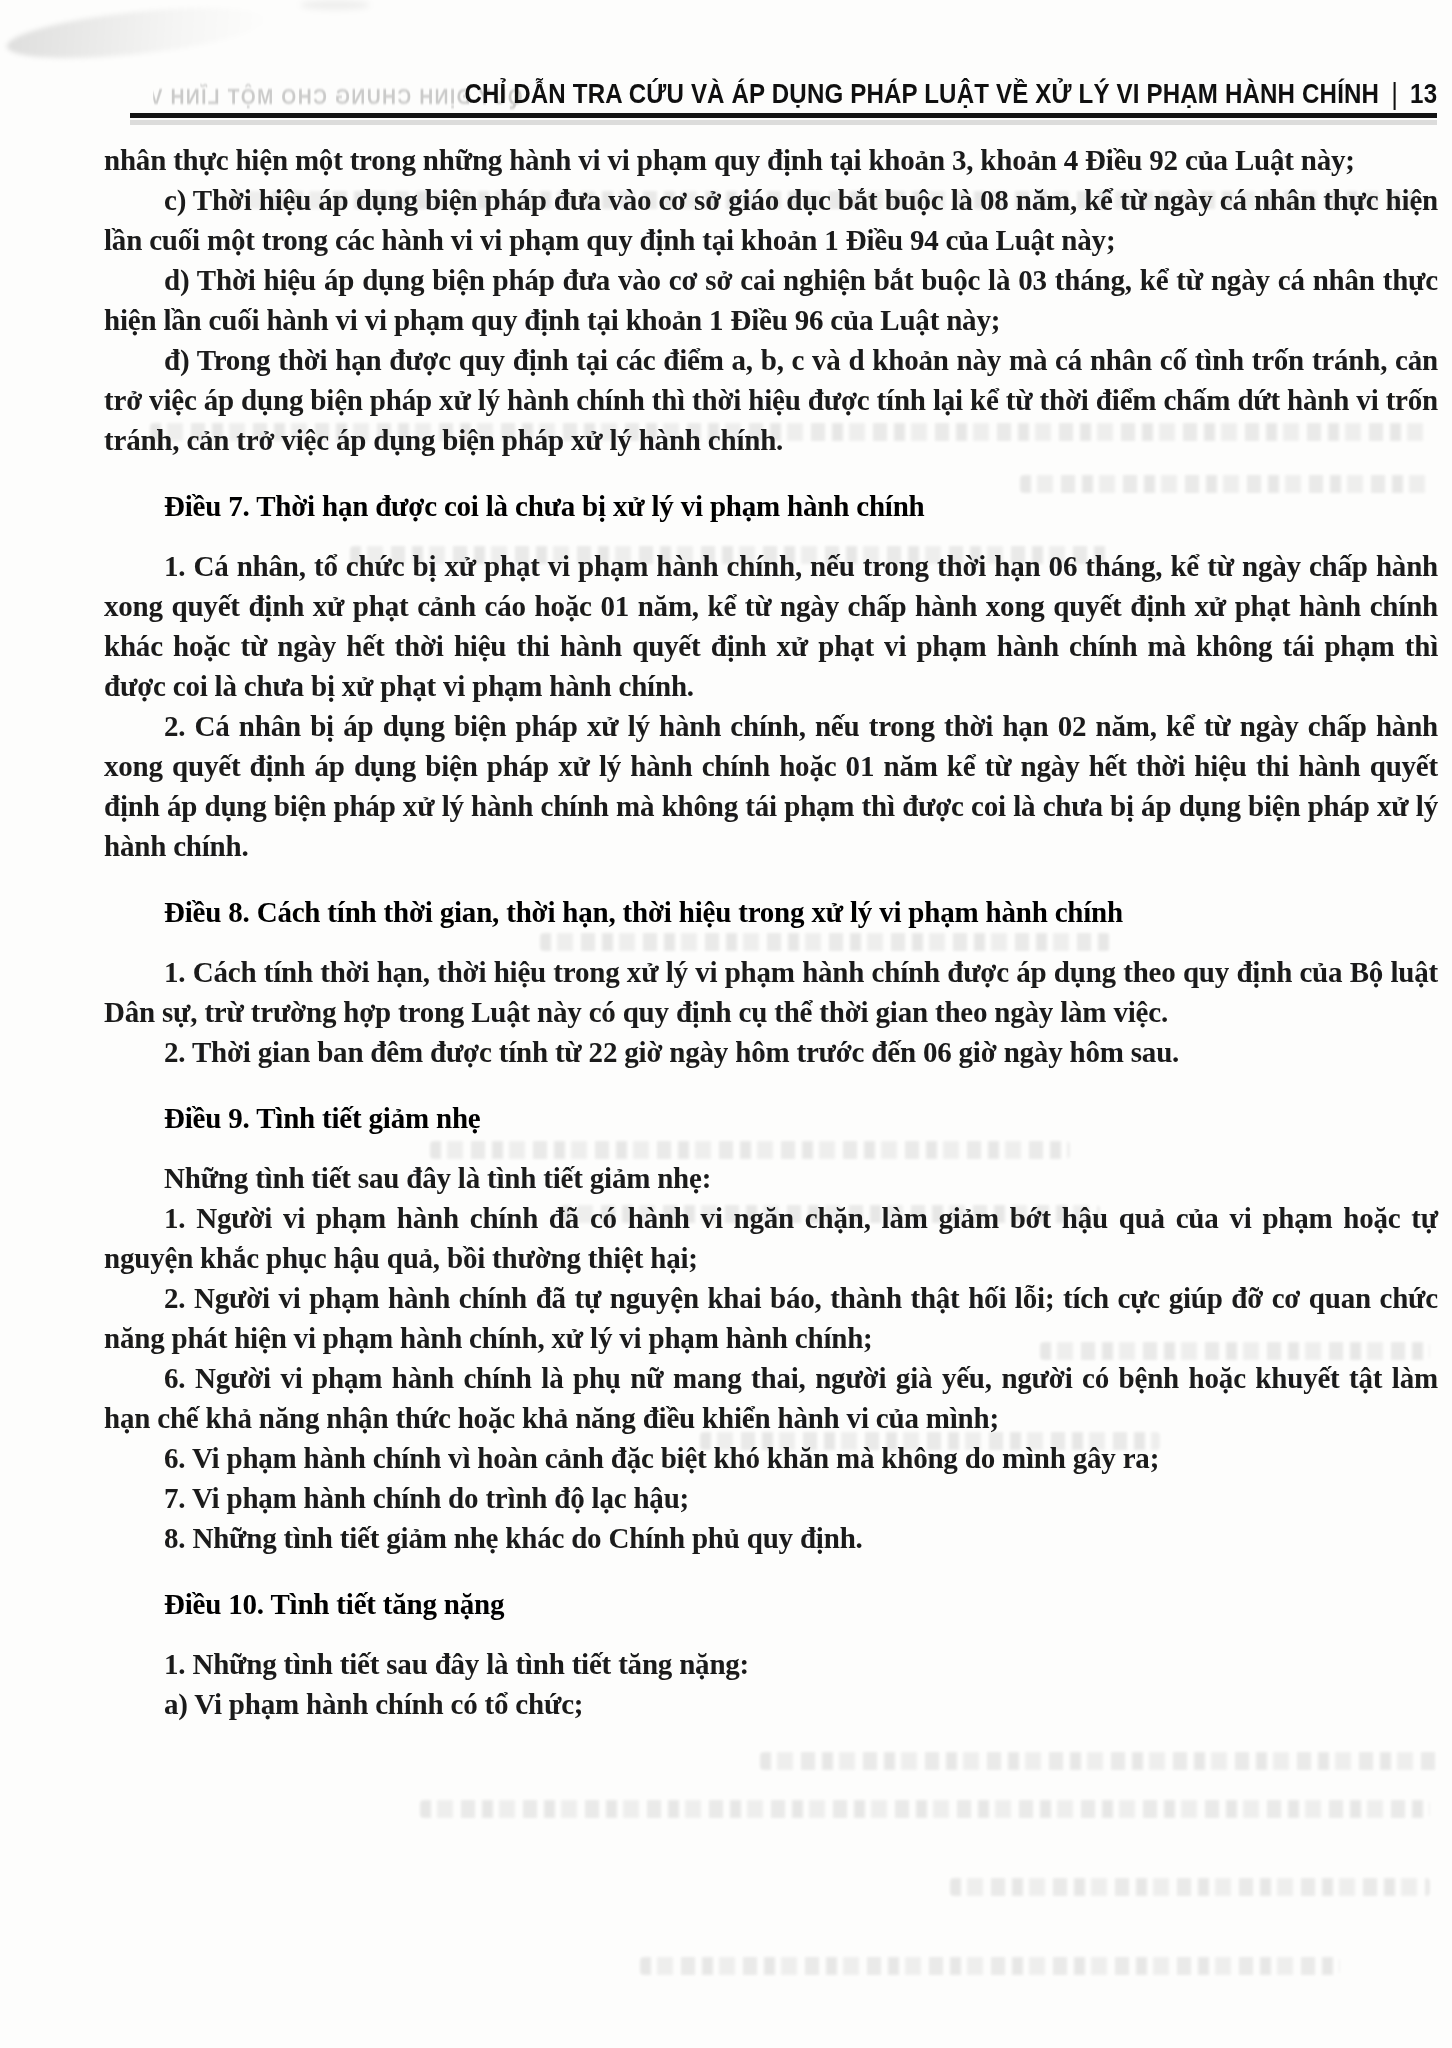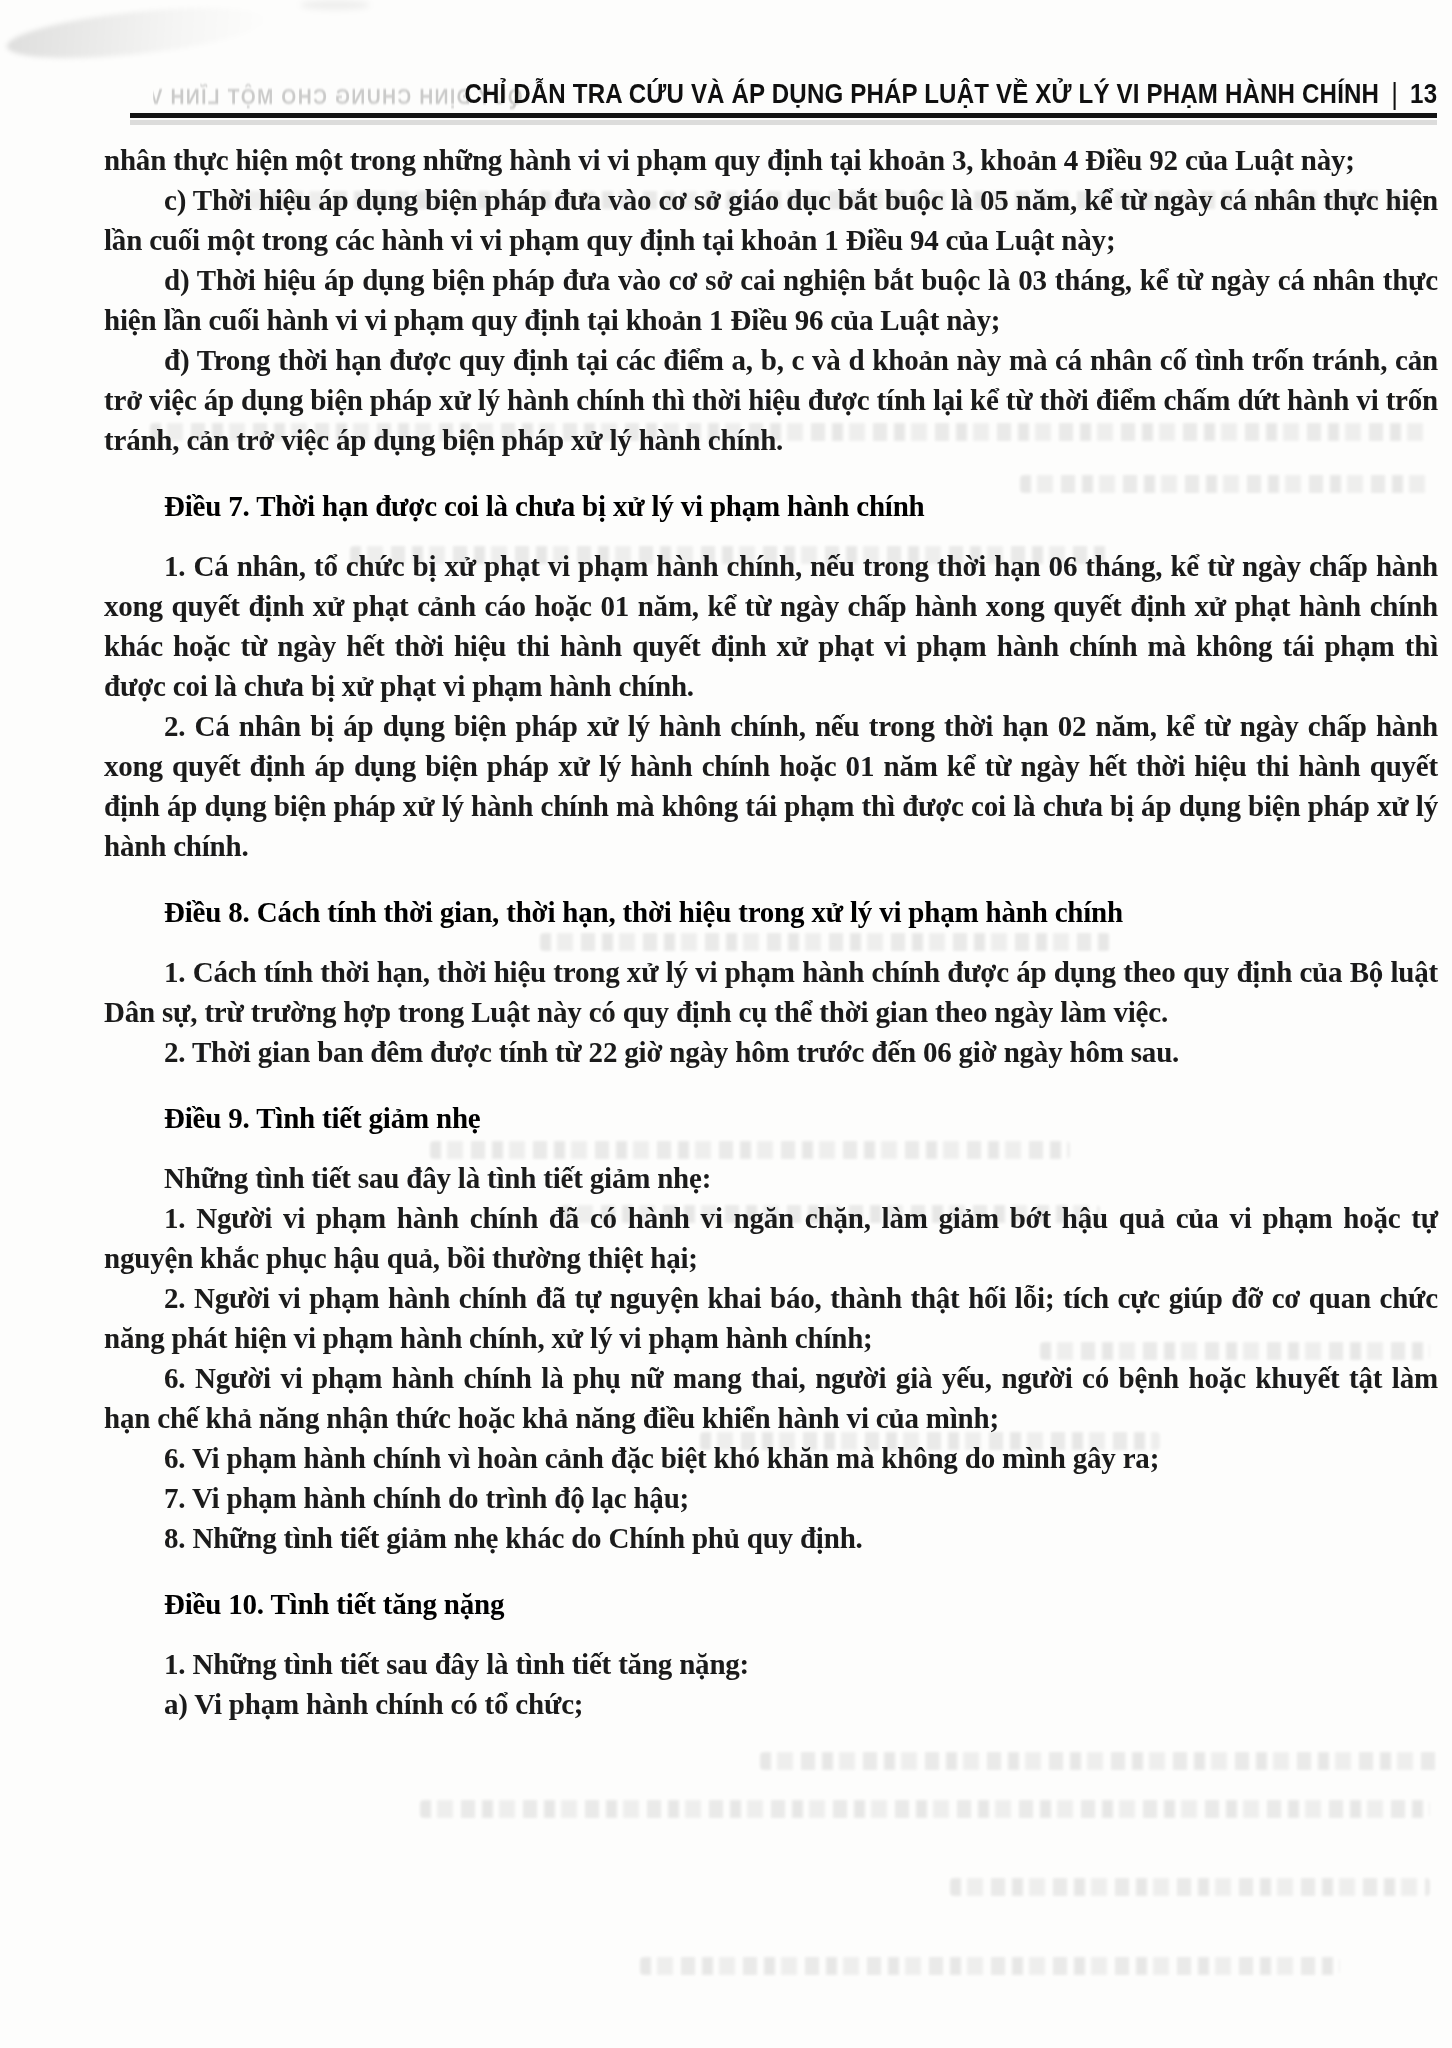--- a/index.html
+++ b/index.html
@@ -103,21 +103,21 @@
         <span>CHỈ DẪN TRA CỨU VÀ ÁP DỤNG PHÁP LUẬT VỀ XỬ LÝ VI PHẠM HÀNH CHÍNH</span>
         <span class="header-sep">|</span>
         <span>13</span>
       </div>
     </div>
     <div class="rule"></div>
   </header>
 
   <main class="main">
       <p class="continuation">nhân thực hiện một trong những hành vi vi phạm quy định tại khoản 3, khoản 4 Điều 92 của Luật này;</p>
-      <p class="paragraph">c) Thời hiệu áp dụng biện pháp đưa vào cơ sở giáo dục bắt buộc là 05 năm, kể từ ngày cá nhân thực hiện lần cuối một trong các hành vi vi phạm quy định tại khoản 1 Điều 94 của Luật này;</p>
+      <p class="paragraph">c) Thời hiệu áp dụng biện pháp đưa vào cơ sở giáo dục bắt buộc là 08 năm, kể từ ngày cá nhân thực hiện lần cuối một trong các hành vi vi phạm quy định tại khoản 1 Điều 94 của Luật này;</p>
       <p class="paragraph">d) Thời hiệu áp dụng biện pháp đưa vào cơ sở cai nghiện bắt buộc là 03 tháng, kể từ ngày cá nhân thực hiện lần cuối hành vi vi phạm quy định tại khoản 1 Điều 96 của Luật này;</p>
       <p class="paragraph">đ) Trong thời hạn được quy định tại các điểm a, b, c và d khoản này mà cá nhân cố tình trốn tránh, cản trở việc áp dụng biện pháp xử lý hành chính thì thời hiệu được tính lại kể từ thời điểm chấm dứt hành vi trốn tránh, cản trở việc áp dụng biện pháp xử lý hành chính.</p>
       <h2>Điều 7. Thời hạn được coi là chưa bị xử lý vi phạm hành chính</h2>
       <p class="paragraph">1. Cá nhân, tổ chức bị xử phạt vi phạm hành chính, nếu trong thời hạn 06 tháng, kể từ ngày chấp hành xong quyết định xử phạt cảnh cáo hoặc 01 năm, kể từ ngày chấp hành xong quyết định xử phạt hành chính khác hoặc từ ngày hết thời hiệu thi hành quyết định xử phạt vi phạm hành chính mà không tái phạm thì được coi là chưa bị xử phạt vi phạm hành chính.</p>
       <p class="paragraph">2. Cá nhân bị áp dụng biện pháp xử lý hành chính, nếu trong thời hạn 02 năm, kể từ ngày chấp hành xong quyết định áp dụng biện pháp xử lý hành chính hoặc 01 năm kể từ ngày hết thời hiệu thi hành quyết định áp dụng biện pháp xử lý hành chính mà không tái phạm thì được coi là chưa bị áp dụng biện pháp xử lý hành chính.</p>
       <h2>Điều 8. Cách tính thời gian, thời hạn, thời hiệu trong xử lý vi phạm hành chính</h2>
       <p class="paragraph">1. Cách tính thời hạn, thời hiệu trong xử lý vi phạm hành chính được áp dụng theo quy định của Bộ luật Dân sự, trừ trường hợp trong Luật này có quy định cụ thể thời gian theo ngày làm việc.</p>
       <p class="paragraph">2. Thời gian ban đêm được tính từ 22 giờ ngày hôm trước đến 06 giờ ngày hôm sau.</p>
       <h2>Điều 9. Tình tiết giảm nhẹ</h2>
       <p class="paragraph">Những tình tiết sau đây là tình tiết giảm nhẹ:</p>

